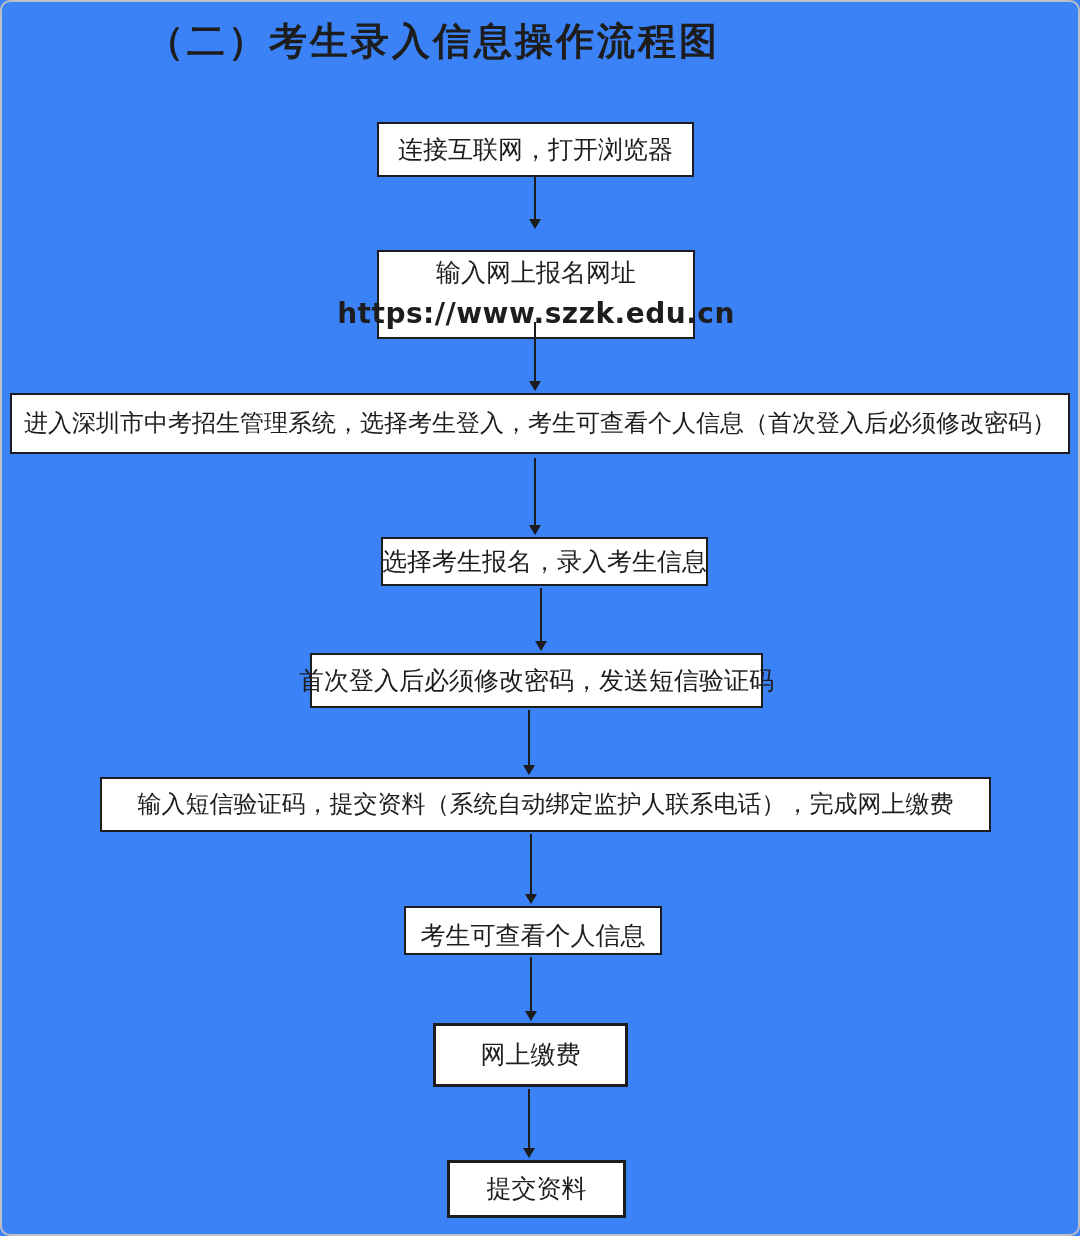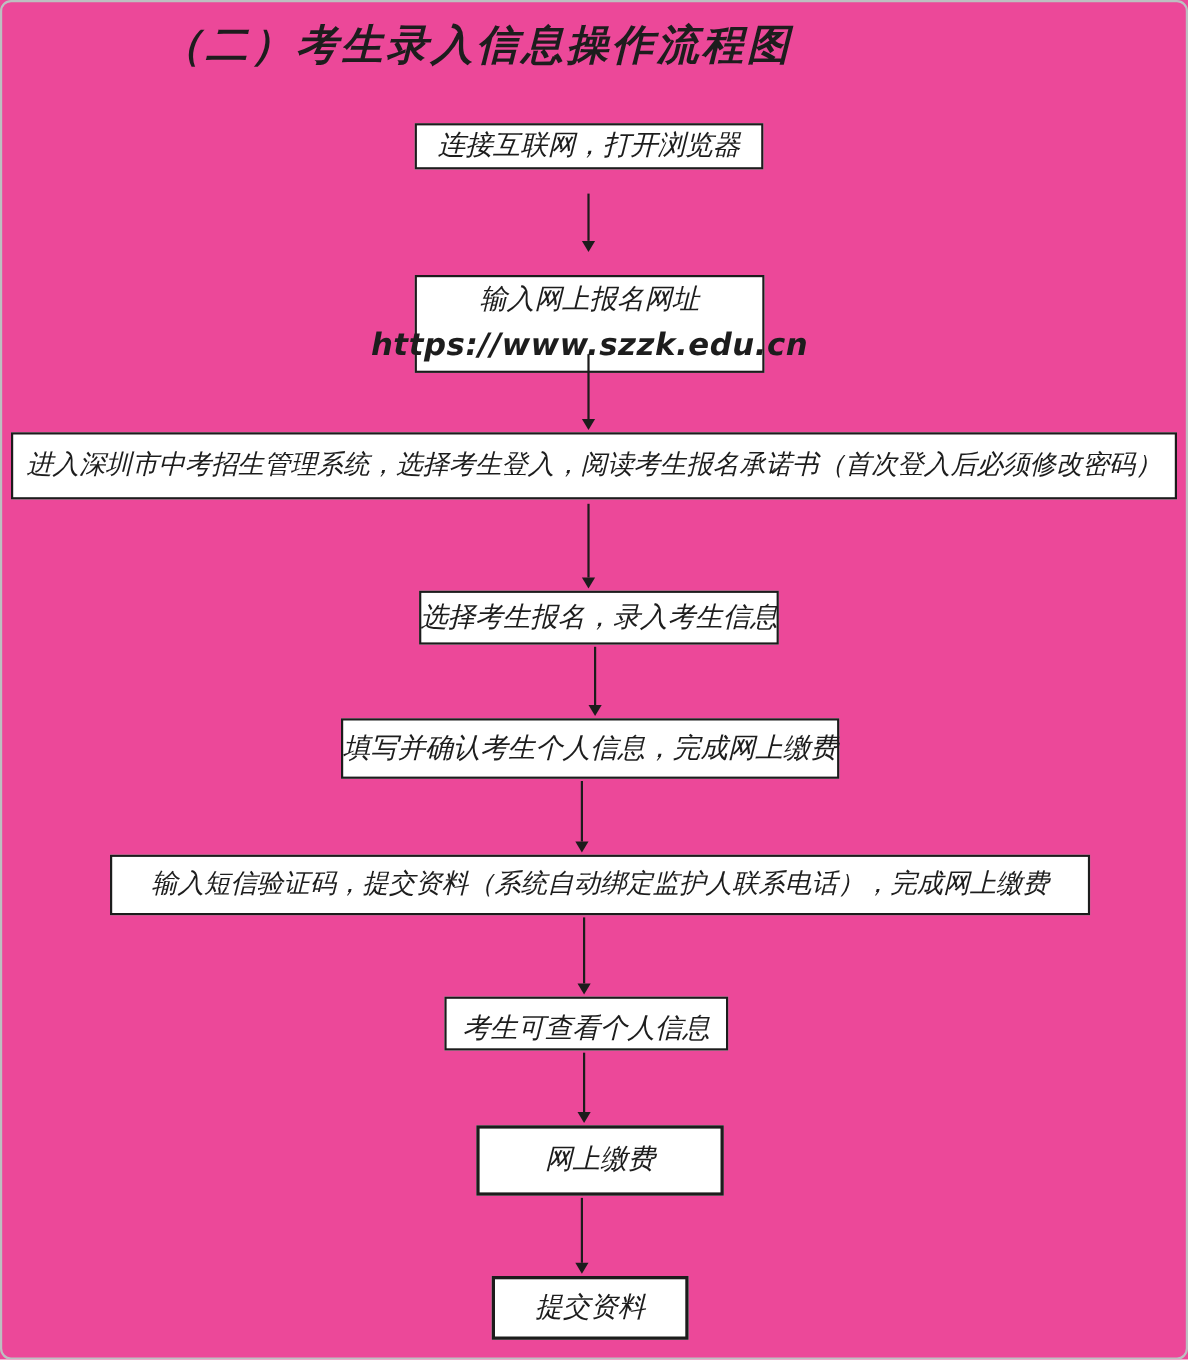--- a/index.html
+++ b/index.html
@@ -4,25 +4,24 @@
 <style>
   html, body {
     margin: 0;
     padding: 0;
     background: #f4f4f4;
   }
   .page {
     position: relative;
     width: 1080px;
     height: 1236px;
-    background: #ec4899;
+    background: #3b82f6;
     overflow: hidden;
     font-family: "Liberation Serif", "DejaVu Serif", serif;
     color: #1d1d1d;
-    font-style: italic;
   }
   .frame {
     position: absolute;
     inset: 0px;
     border: 2px solid #bdbfc1;
     border-radius: 10px;
     pointer-events: none;
   }
   .title {
     position: absolute;
@@ -51,28 +50,28 @@
   .box.thick { border-width: 3px; }
   .box.small-text { font-size: 24px; }
   .url-line {
     font-family: "DejaVu Sans", "Liberation Sans", sans-serif;
     font-weight: 600;
     font-size: 28px;
     letter-spacing: 0.5px;
     margin-top: 6px;
   }
   
-  .b1 { left: 377px; top: 112px; width: 317px; height: 42px; }
+  .b1 { left: 377px; top: 122px; width: 317px; height: 55px; }
   .b2 { left: 377px; top: 231px; width: 318px; height: 89px; margin-top: 19px; }
   .b3 { left: 10px;  top: 393px; width: 1060px; height: 61px; }
   .b4 { left: 381px; top: 537px; width: 327px; height: 49px; }
   .b5 { left: 310px; top: 653px; width: 453px; height: 55px; }
   .b6 { left: 100px; top: 777px; width: 891px; height: 55px; }
   .b7 { left: 404px; top: 906px; width: 258px; height: 49px; justify-content: flex-end; }
-  .b8 { left: 433px; top: 1023px; width: 225px; height: 64px; }
+  .b8 { left: 433px; top: 1023px; width: 195px; height: 64px; }
   .b9 { left: 447px; top: 1160px; width: 179px; height: 58px; }
   
   .arrow {
     position: absolute;
     width: 2px;
     background: #1c1c1c;
   }
   .arrow::after {
     content: "";
     position: absolute;
@@ -108,33 +107,33 @@
   <div class="arrow a1"></div>
 
   <div class="box b2">
     <span>输入网上报名网址</span>
     <span class="url-line">https://www.szzk.edu.cn</span>
   </div>
 
   <div class="arrow a2"></div>
 
   <div class="box b3 small-text">
-    <span>进入深圳市中考招生管理系统，选择考生登入，阅读考生报名承诺书（首次登入后必须修改密码）</span>
+    <span>进入深圳市中考招生管理系统，选择考生登入，考生可查看个人信息（首次登入后必须修改密码）</span>
   </div>
 
   <div class="arrow a3"></div>
 
   <div class="box b4">
     <span>选择考生报名，录入考生信息</span>
   </div>
 
   <div class="arrow a4"></div>
 
   <div class="box b5">
-    <span>填写并确认考生个人信息，完成网上缴费</span>
+    <span>首次登入后必须修改密码，发送短信验证码</span>
   </div>
 
   <div class="arrow a5"></div>
 
   <div class="box b6 small-text">
     <span>输入短信验证码，提交资料（系统自动绑定监护人联系电话），完成网上缴费</span>
   </div>
 
   <div class="arrow a6"></div>
 

